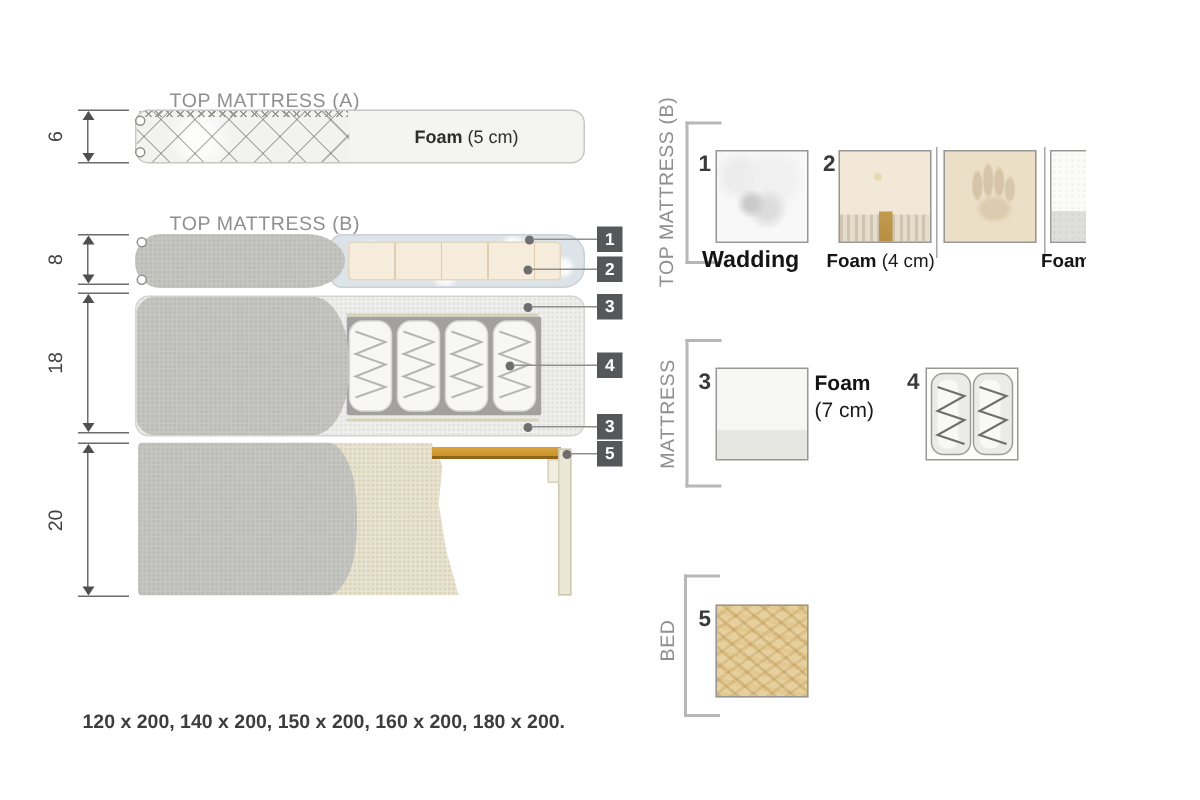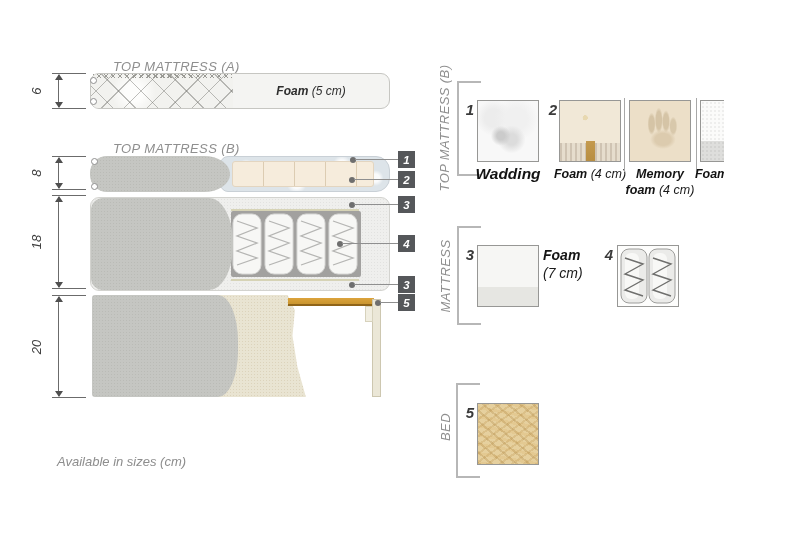--- a/index.html
+++ b/index.html
@@ -1,21 +1,20 @@
 <!DOCTYPE html>
 <html><head>
 <meta charset="utf-8">
 <style>
   html,body { margin:0; padding:0; background:#ffffff; }
   #canvas {
     position:relative; width:724px; height:533px; overflow:hidden;
     background:#ffffff;
     font-family:"Liberation Sans", sans-serif;
     color:#333;
-    font-style:italic;
   }
   .abs { position:absolute; }
 
   
   .dim { position:absolute; left:52px; width:34px; }
   .dim .tick-top, .dim .tick-bot { position:absolute; left:0; right:0; height:1px; background:#6b6b6b; }
   .dim .tick-top { top:0; } .dim .tick-bot { bottom:0; }
   .dim .dline { position:absolute; left:6px; top:2px; bottom:2px; width:1px; background:#6b6b6b; }
   .arr { width:0; height:0; border-left:4px solid transparent; border-right:4px solid transparent; position:absolute; left:2.5px; }
   .arr.up { border-bottom:6px solid #4f4f4f; top:1px; }
@@ -96,21 +95,21 @@
   .c-line { flex:1; height:1px; background:#8f8f8f; margin-left:-1px; }
   .c-box { width:17px; height:17px; background:#55575a; color:#fff; flex:none;
     font-size:11.5px; font-weight:bold; display:flex; align-items:center; justify-content:center; }
 
   
   .bracket { position:absolute; width:24px; border:2px solid #b7b7b7; border-right:none; box-sizing:border-box; }
   .vlabel { position:absolute; transform:translate(-50%,-50%) rotate(-90deg);
     white-space:nowrap; color:#8f8f8f; font-size:13px; letter-spacing:.4px; }
   .sq { position:absolute; width:62px; height:62px; border:1px solid #979795; box-sizing:border-box; }
   .num { position:absolute; width:14px; text-align:right; font-size:15px; font-weight:bold; color:#3a3a3a; }
-  .cap { position:absolute; font-size:12.5px; color:#1a1a1a; text-align:center; line-height:1.25; }
+  .cap { position:absolute; font-size:12.5px; color:#1a1a1a; line-height:1.25; }
   .cap b, .lbl b { color:#141414; }
   .lbl { position:absolute; font-size:14px; color:#1a1a1a; line-height:1.25; }
   .detail-block { display:block; font-weight:normal; }
   .sep { position:absolute; width:1px; background:#a8a8a8; }
 
   .sq-wadding { background:
       radial-gradient(circle 10px at 38% 58%, #cbcbcb 0 40%, transparent 100%),
       radial-gradient(circle 14px at 56% 64%, #dcdcdc 0 40%, transparent 100%),
       radial-gradient(circle 22px at 64% 30%, #f0f0f0 0 50%, transparent 100%),
       radial-gradient(circle 18px at 26% 28%, #ececec 0 50%, transparent 100%),
@@ -278,23 +277,20 @@
 
     <div class="num" style="left:113px;top:101px;">2</div>
     <div class="sq sq-latex" style="left:129px;top:100px;"></div>
     <div class="cap" style="left:121px;top:167px;width:78px;">
       <b>Foam</b><span> (4 cm)</span>
     </div>
 
     <div class="sep" style="left:194px;top:98px;height:74px;"></div>
 
     <div class="sq sq-memory" style="left:199px;top:100px;"></div>
-    <div class="cap" style="left:195px;top:167px;width:70px;">
-      <b>Memory foam</b><span> (4 cm)</span>
-    </div>
 
     <div class="sep" style="left:266px;top:98px;height:74px;"></div>
 
     <div class="sq sq-foam5" style="left:270px;top:100px;"></div>
     <div class="cap" style="left:264px;top:167px;width:74px;">
       <b>Foam</b><span> (5 cm)</span>
     </div>
 
     <div class="bracket" style="left:27px;top:226px;height:99px;"></div>
     <div class="vlabel" style="left:15px;top:276px;">MATTRESS</div>
@@ -324,15 +320,15 @@
       </svg>
     </div>
 
     <div class="bracket" style="left:26px;top:383px;height:95px;"></div>
     <div class="vlabel" style="left:15px;top:427px;">BED</div>
 
     <div class="num" style="left:30px;top:404px;">5</div>
     <div class="sq sq-chip" style="left:47px;top:403px;"></div>
   </div>
 
-  <div class="sizes-title">Available in sizes (cm)</div>
+  <div class="sizes-list">120 x 200, 140 x 200, 150 x 200, 160 x 200, 180 x 200.</div>
 
 </div>
 
 </body></html>

